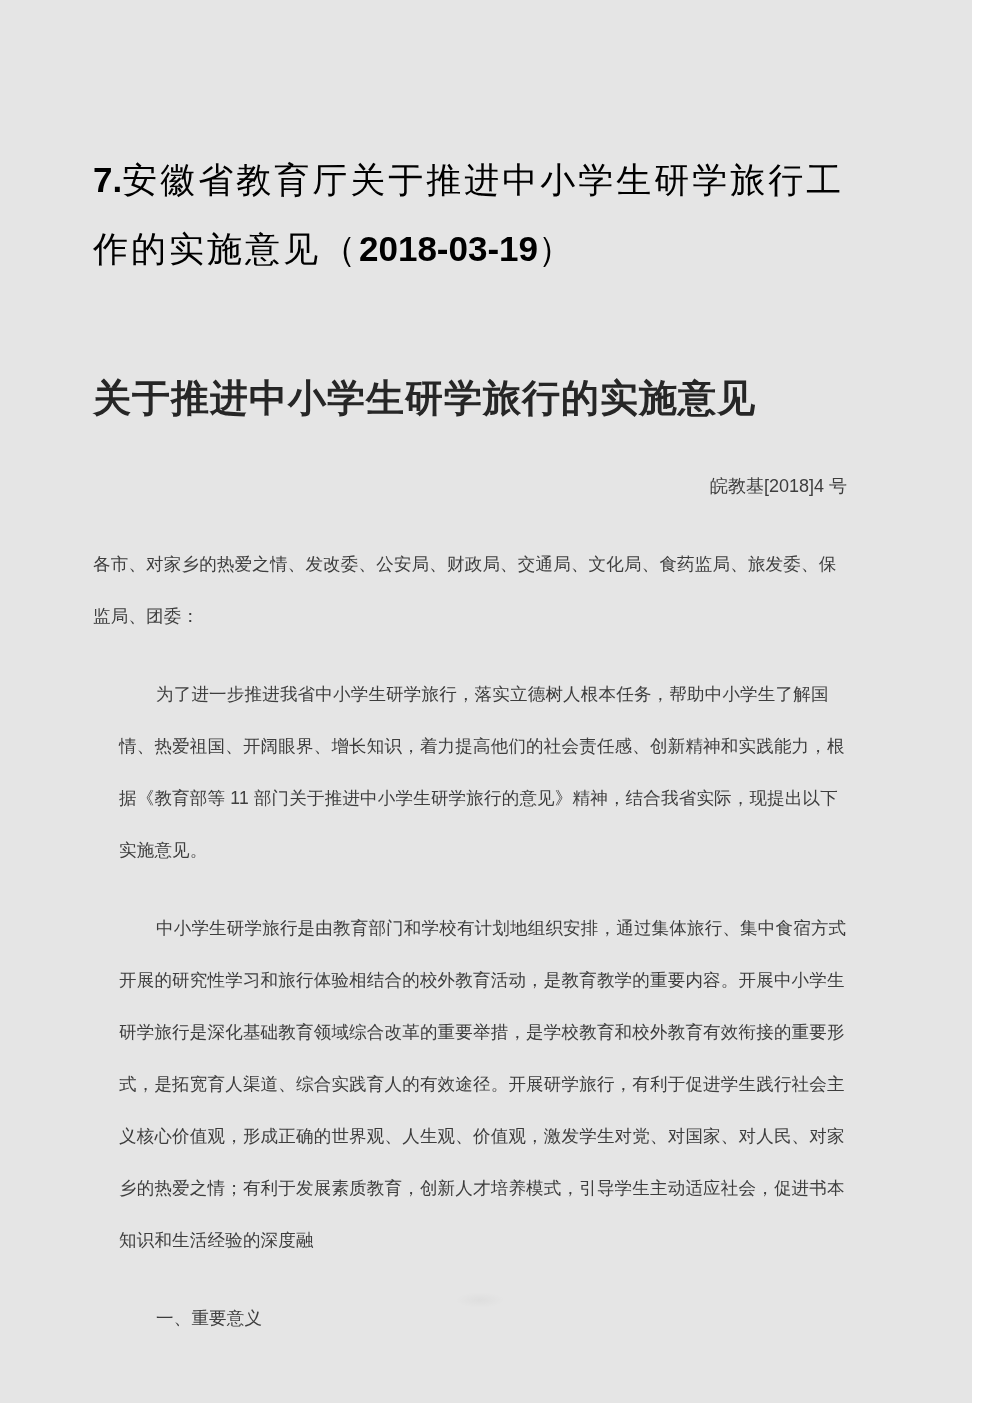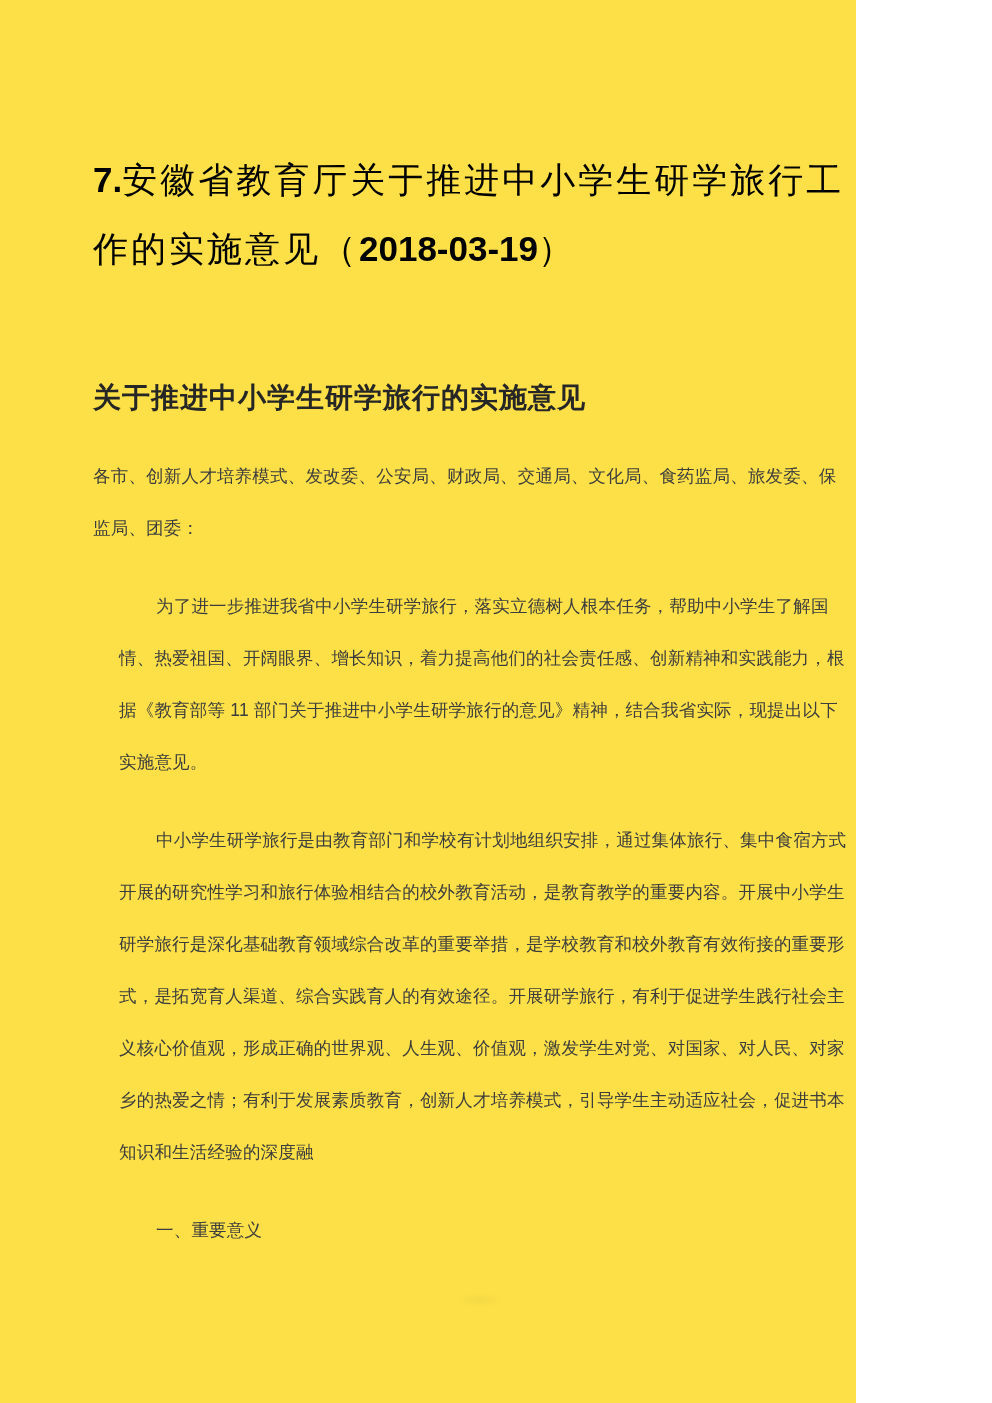--- a/index.html
+++ b/index.html
@@ -8,23 +8,23 @@
     background: #ffffff;
   }
   body {
     width: 992px;
     height: 1403px;
     font-family: "Liberation Sans", "DejaVu Sans", sans-serif;
     -webkit-font-smoothing: antialiased;
   }
   .page {
     position: relative;
-    width: 856px;
+    width: 972px;
     height: 1403px;
-    background: #fde047;
+    background: #e5e5e5;
     overflow: hidden;
   }
   .content {
     margin-left: 93px;
     width: 754px;
   }
   
   .chapter-title {
     margin: 146px 0 0 0;
     font-family: "Liberation Serif", "DejaVu Serif", serif;
@@ -35,21 +35,21 @@
     color: #000000;
   }
   .chapter-title .t-num {
     font-family: "Liberation Sans", "DejaVu Sans", sans-serif;
     font-weight: 700;
     letter-spacing: 0;
   }
   
   .notice-title {
     margin: 88px 0 0 0;
-    font-size: 28px;
+    font-size: 38px;
     line-height: 52px;
     font-weight: 700;
     letter-spacing: 1px;
     color: #262626;
   }
   .doc-number {
     margin: 36px 0 0 0;
     font-size: 18px;
     line-height: 52px;
     color: #3d3d3d;
@@ -81,22 +81,23 @@
 </head>
 <body>
 
 <div class="page">
   <div class="content">
 
     <h1 class="chapter-title"><span class="t-num">7.</span><span>安徽省教育厅关于推进中小学生研学旅行工作的实施意见</span><span>（</span><span class="t-num">2018-03-19</span><span>）</span></h1>
 
     <h2 class="notice-title">关于推进中小学生研学旅行的实施意见</h2>
 
+    <p class="doc-number">皖教基[2018]4 号</p>
 
-    <p class="para">各市、创新人才培养模式、发改委、公安局、财政局、交通局、文化局、食药监局、旅发委、保监局、团委：</p>
+    <p class="para">各市、对家乡的热爱之情、发改委、公安局、财政局、交通局、文化局、食药监局、旅发委、保监局、团委：</p>
 
     <p class="para indent">为了进一步推进我省中小学生研学旅行，落实立德树人根本任务，帮助中小学生了解国情、热爱祖国、开阔眼界、增长知识，着力提高他们的社会责任感、创新精神和实践能力，根据《教育部等 11 部门关于推进中小学生研学旅行的意见》精神，结合我省实际，现提出以下实施意见。</p>
 
     <p class="para indent">中小学生研学旅行是由教育部门和学校有计划地组织安排，通过集体旅行、集中食宿方式开展的研究性学习和旅行体验相结合的校外教育活动，是教育教学的重要内容。开展中小学生研学旅行是深化基础教育领域综合改革的重要举措，是学校教育和校外教育有效衔接的重要形式，是拓宽育人渠道、综合实践育人的有效途径。开展研学旅行，有利于促进学生践行社会主义核心价值观，形成正确的世界观、人生观、价值观，激发学生对党、对国家、对人民、对家乡的热爱之情；有利于发展素质教育，创新人才培养模式，引导学生主动适应社会，促进书本知识和生活经验的深度融</p>
 
     <p class="para indent">一、重要意义</p>
 
   </div>
 
   <div class="faint-mark"></div>

